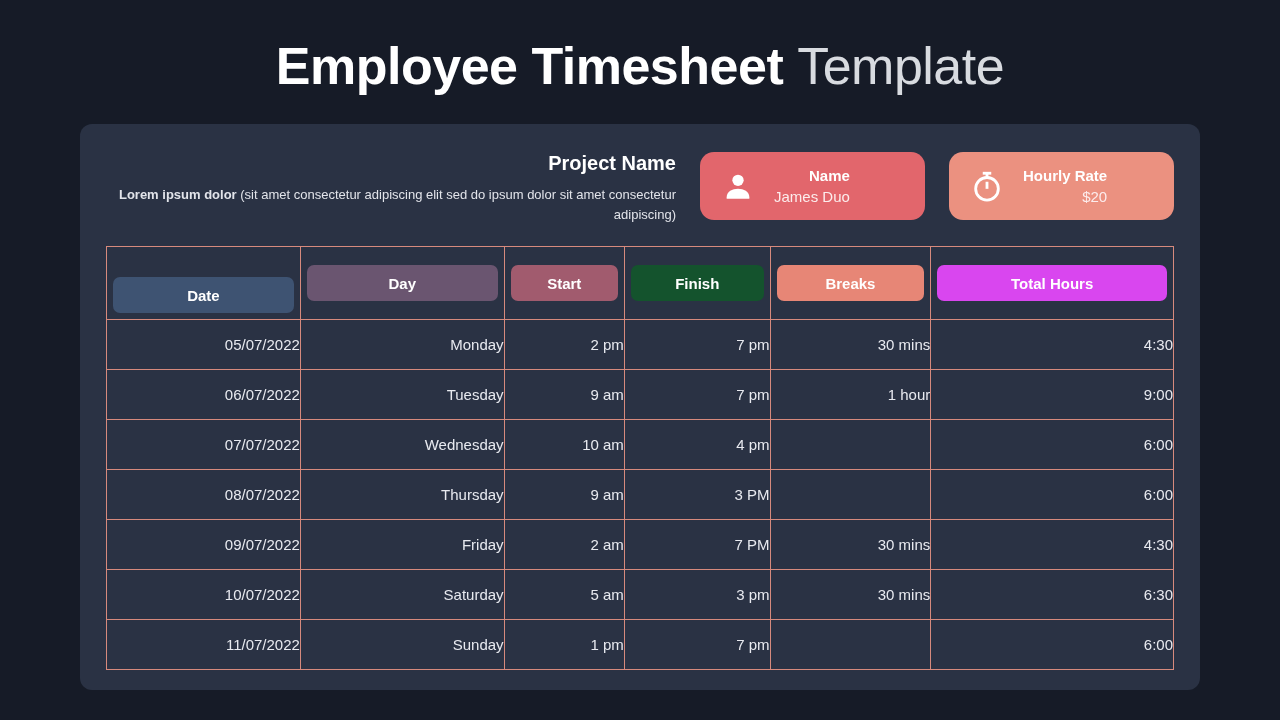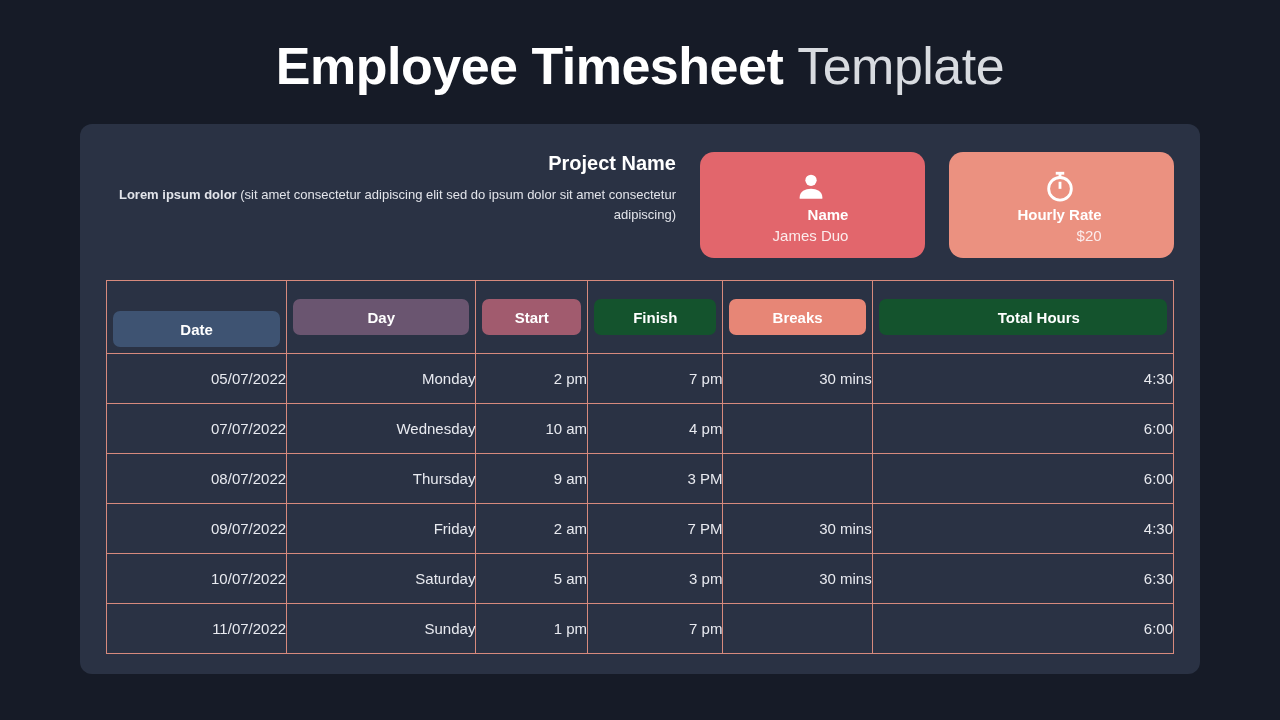--- a/index.html
+++ b/index.html
@@ -43,21 +43,21 @@
     line-height: 1.5;
     color: #e2e4ea;
   }
   .project-desc .strong { font-weight: 700; }
   .info-pill {
     display: flex;
     align-items: center;
     border-radius: 14px;
     padding: 14px 22px 14px 18px;
     min-width: 225px;
-    flex-direction: column;
+    gap: 16px;
   }
   .pill-name { background: #e2666c; }
   .pill-rate { background: #eb9180; }
   .info-icon { width: 40px; height: 40px; display:flex; align-items:center; justify-content:center; }
   .info-text .lbl { font-size: 15px; font-weight: 700; margin-bottom: 4px; color:#fff; }
   .info-text .val { font-size: 15px; font-weight: 400; color: #fcecec; }
 
   table {
     width: 100%;
     border-collapse: collapse;
@@ -78,21 +78,21 @@
     justify-content:center;
     font-weight: 700;
     font-size: 15px;
     color:#fff;
   }
   .h-date   { background:#3e5372;margin-top:24px; }
   .h-day    { background:#6a5570; }
   .h-start  { background:#a15b6e; }
   .h-finish { background:#14532d; }
   .h-breaks { background:#e78676; }
-  .h-total  { background:#14532d;padding-left:32px; }
+  .h-total  { background:#d946ef; }
 
   td {
     font-size: 15px;
     color:#e8eaf0;
   }
   tbody tr { height: 50px; }
 </style>
 </head>
 <body>
 
@@ -166,20 +166,28 @@
     <tbody id="tbody">
         <tr>
           <td>05/07/2022</td>
           <td>Monday</td>
           <td>2 pm</td>
           <td>7 pm</td>
           <td>30 mins</td>
           <td>4:30</td>
         </tr>
         <tr>
+          <td>06/07/2022</td>
+          <td>Tuesday</td>
+          <td>9 am</td>
+          <td>7 pm</td>
+          <td>1 hour</td>
+          <td>9:00</td>
+        </tr>
+        <tr>
           <td>07/07/2022</td>
           <td>Wednesday</td>
           <td>10 am</td>
           <td>4 pm</td>
           <td></td>
           <td>6:00</td>
         </tr>
         <tr>
           <td>08/07/2022</td>
           <td>Thursday</td>

